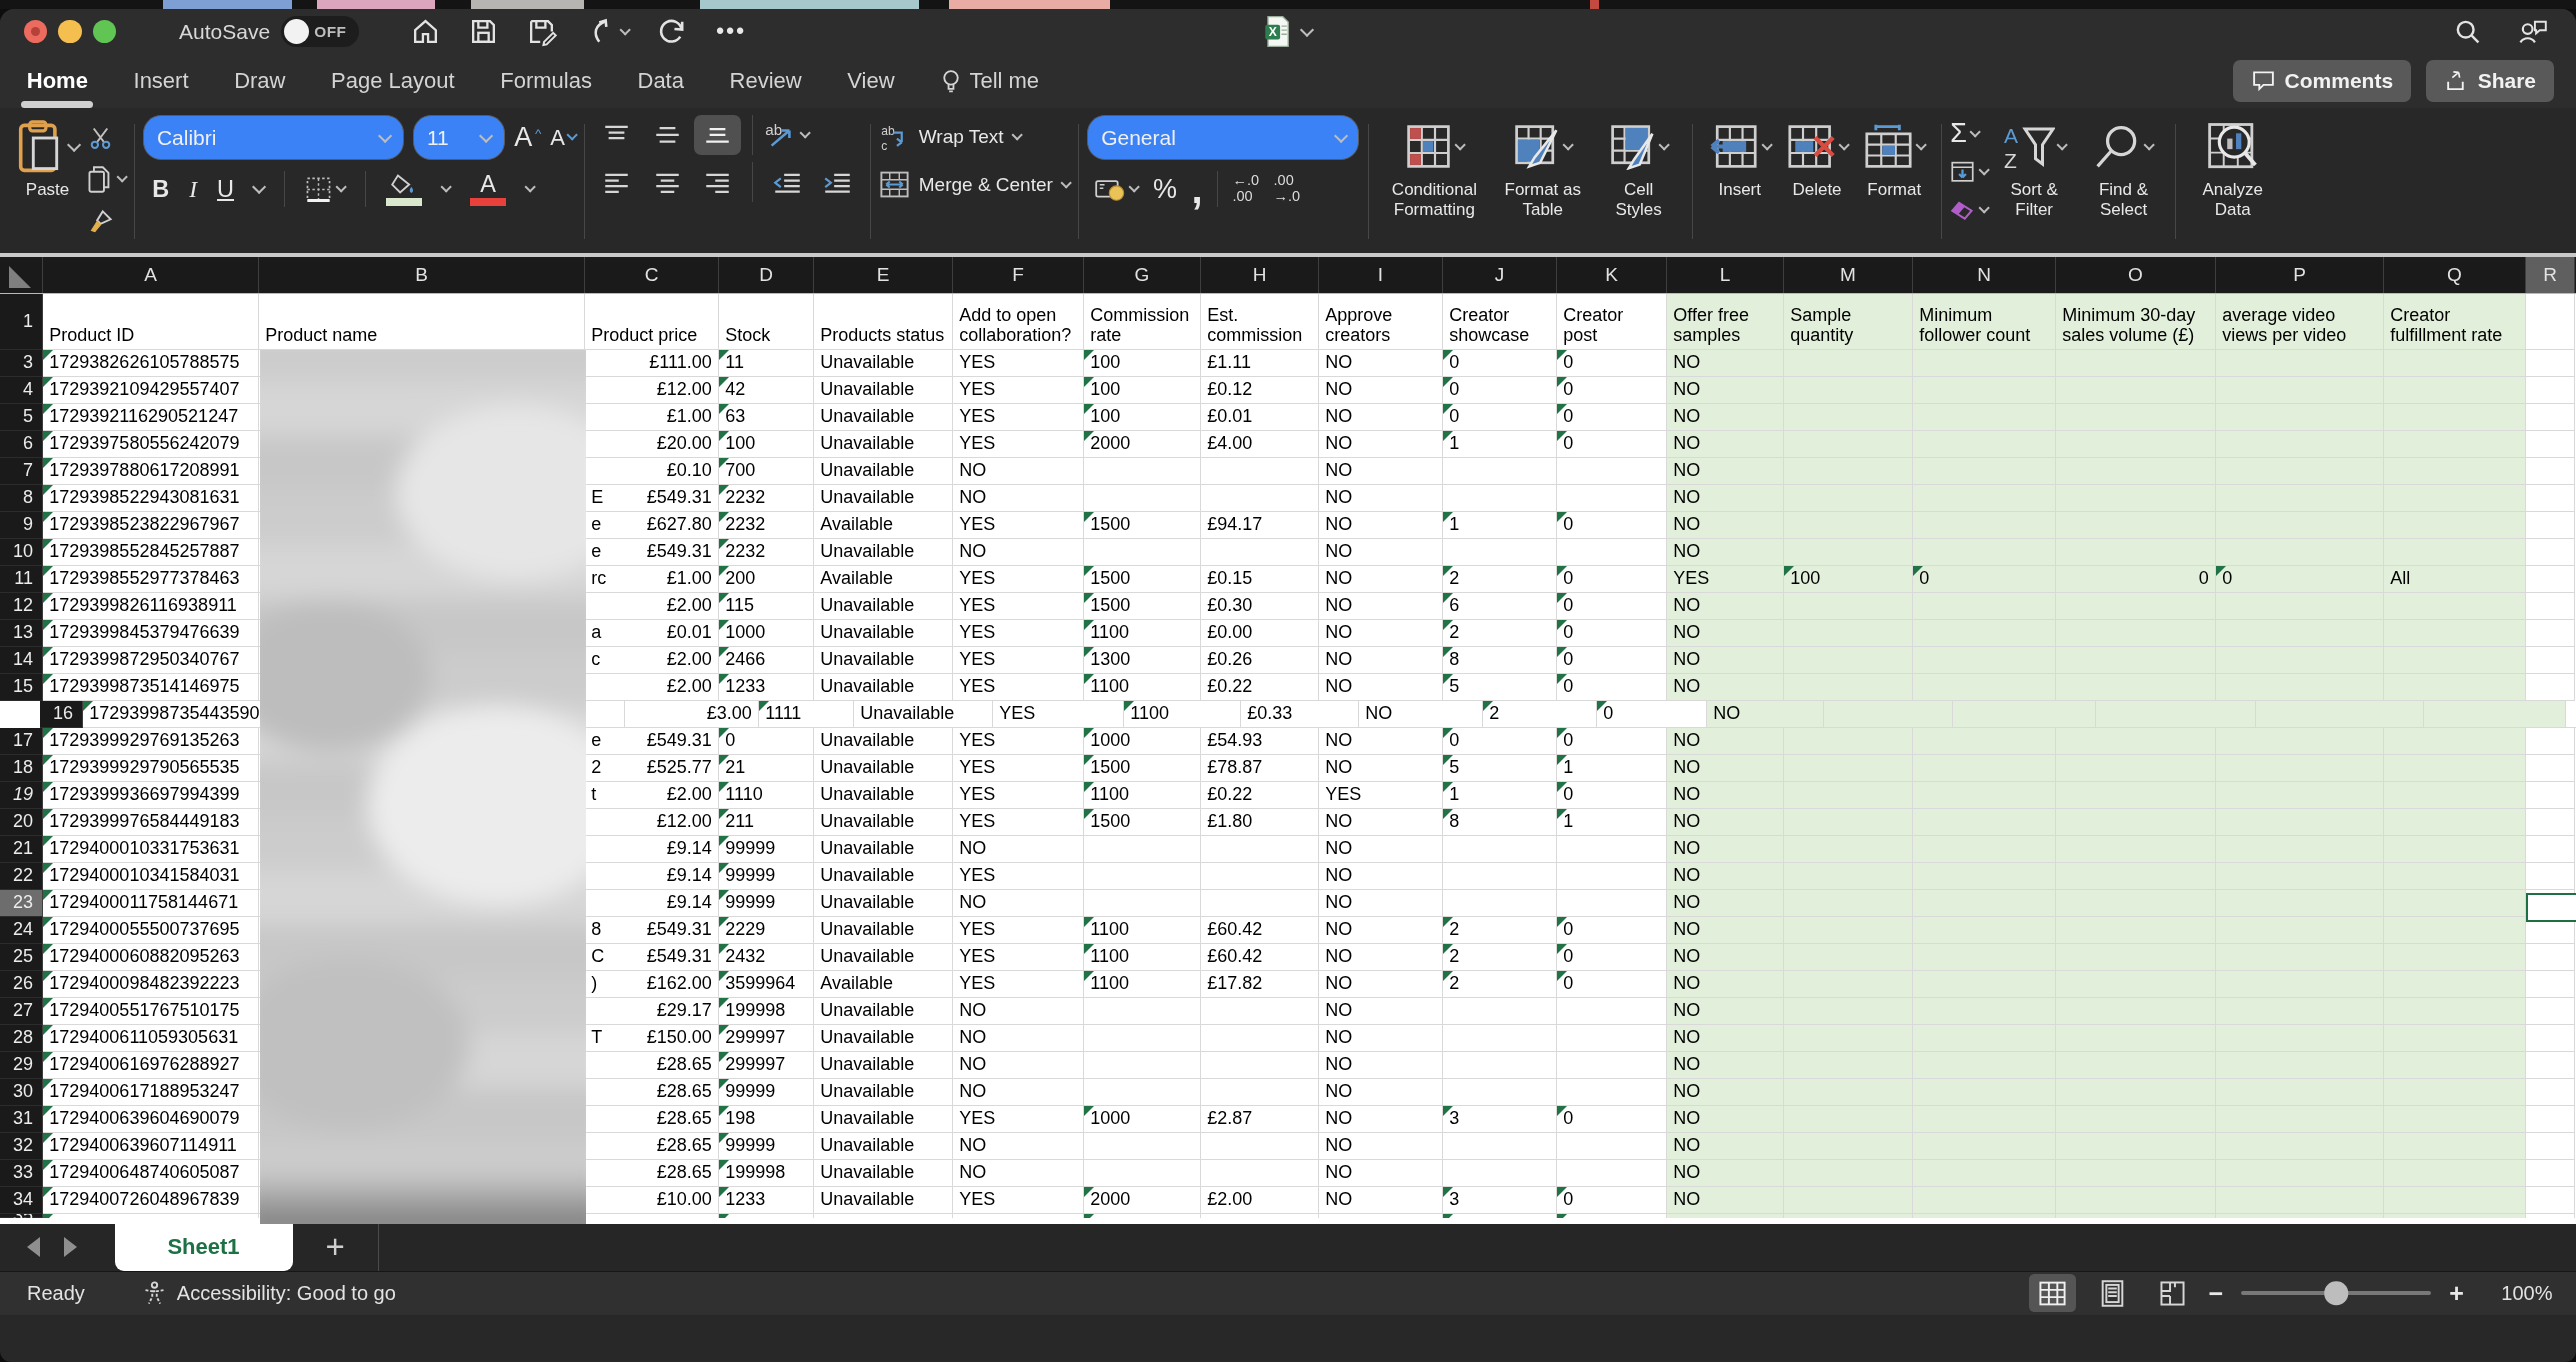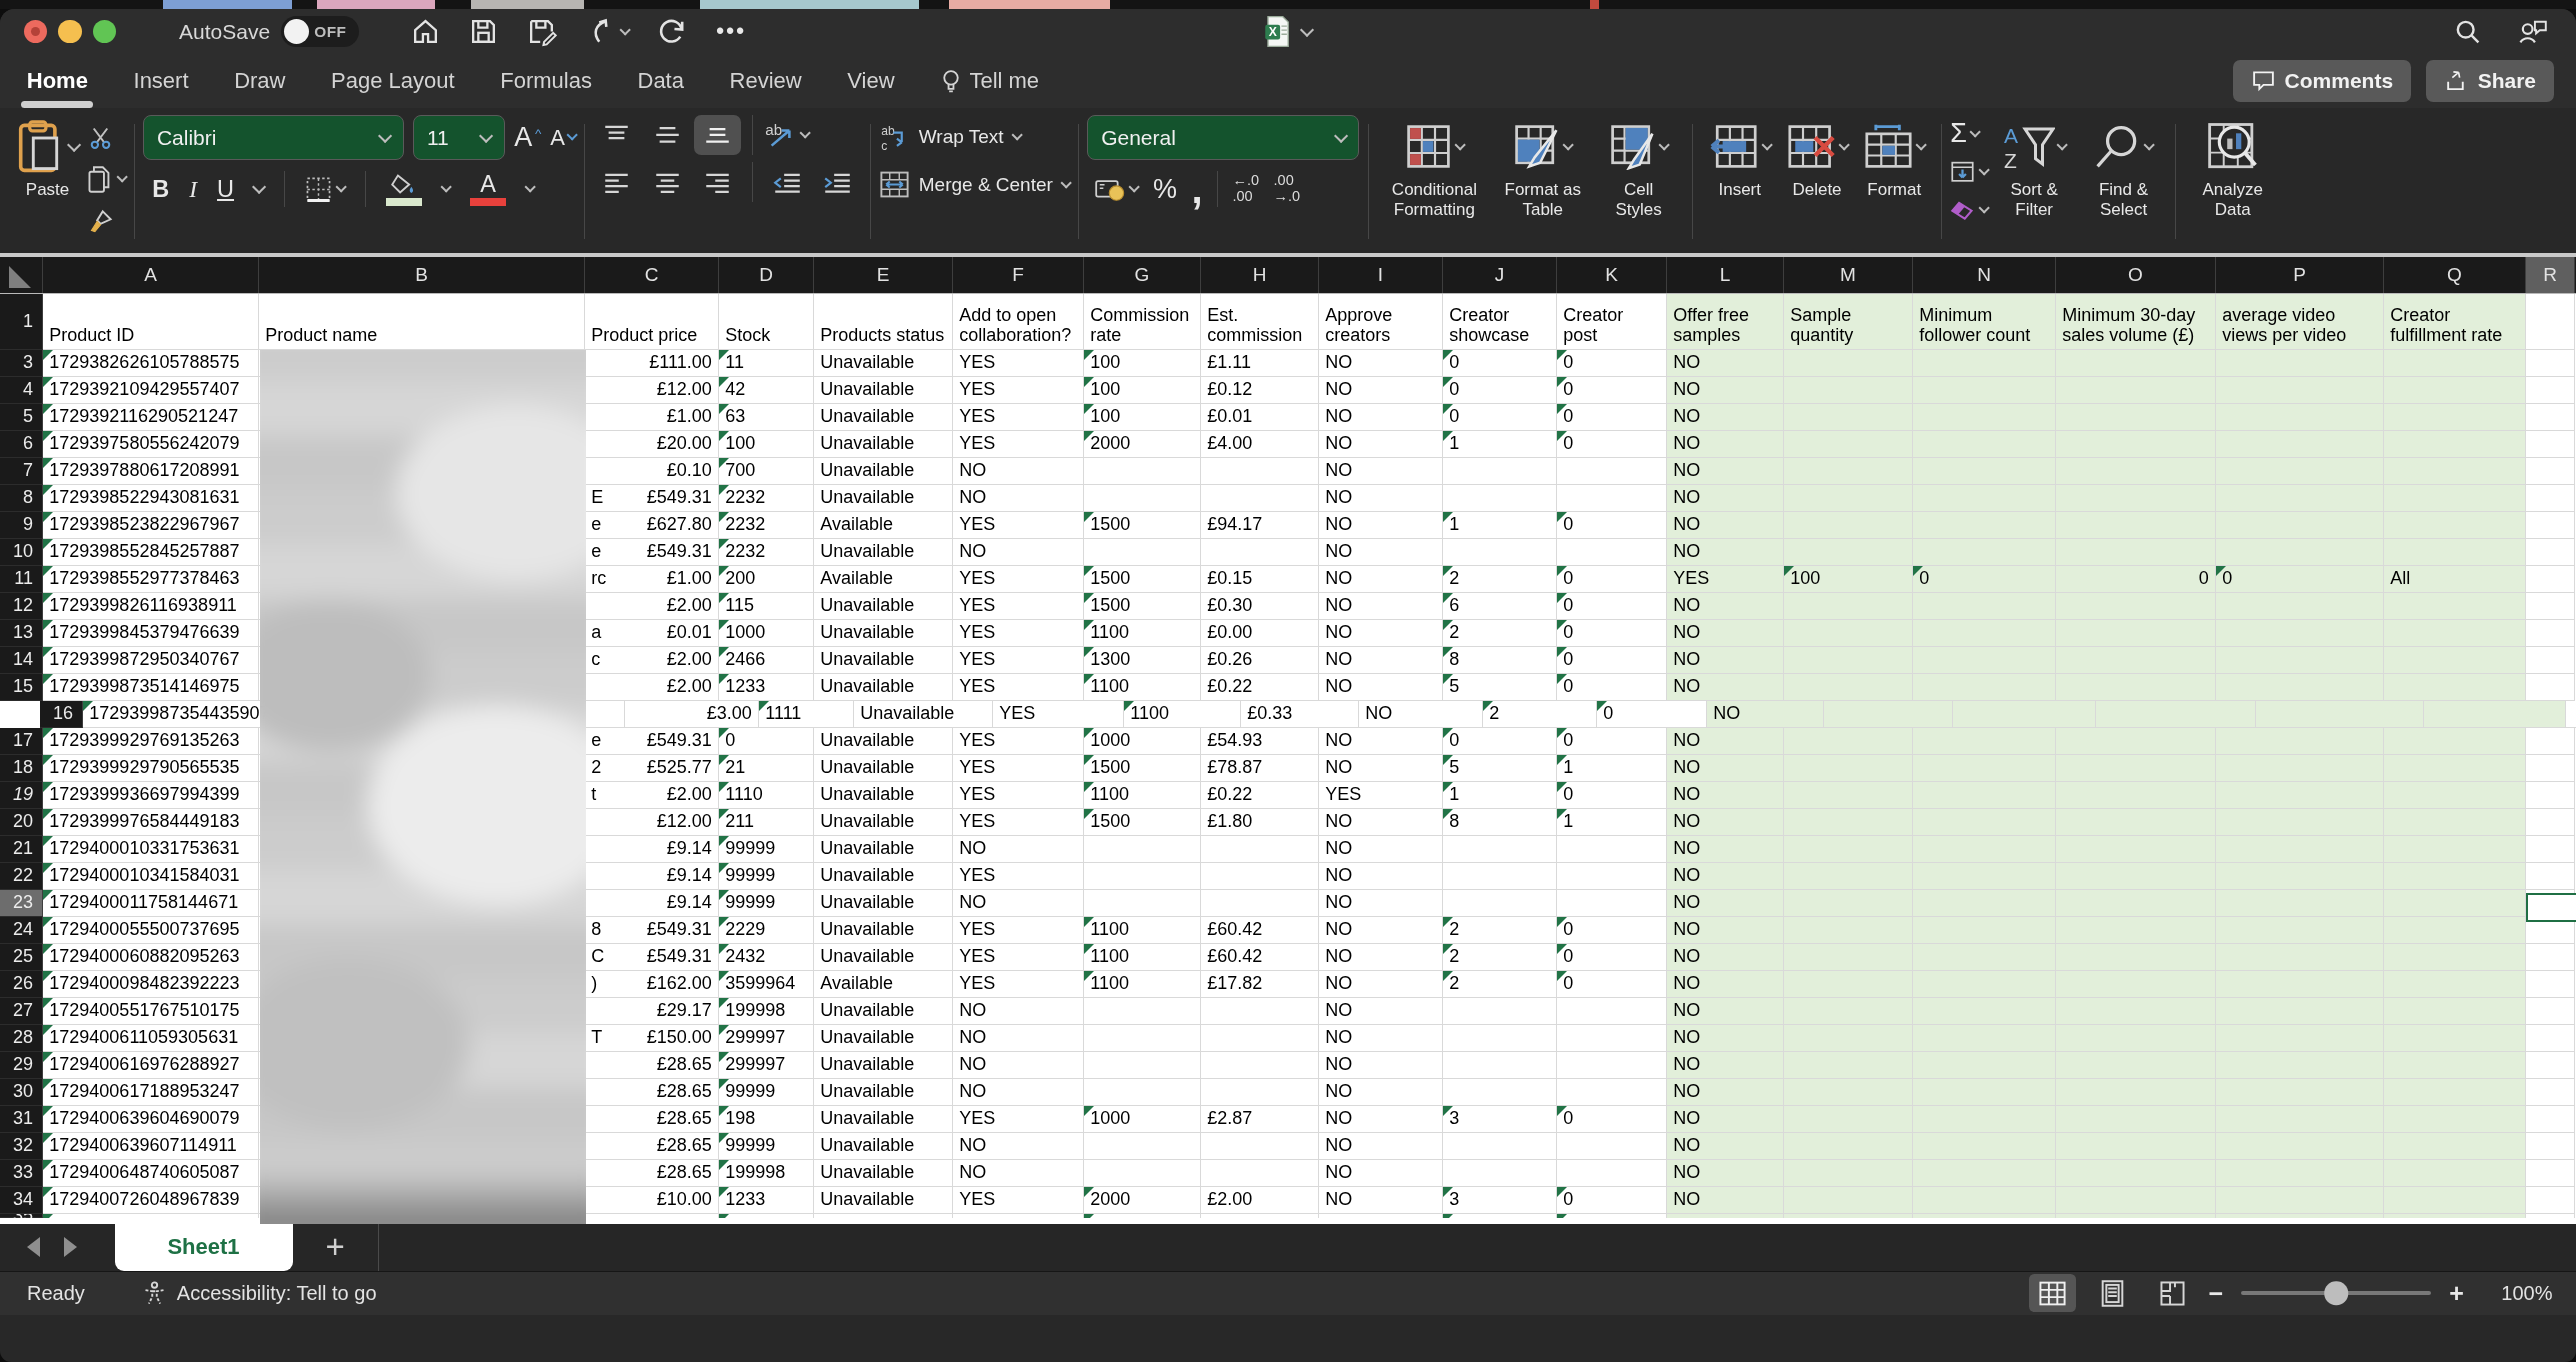--- a/index.html
+++ b/index.html
@@ -35,21 +35,21 @@
   .tab-actions{margin-left:auto;display:flex;gap:14.5px;margin-right:22px;}
   .pill-btn{background:#595959;border-radius:7.2px;height:42px;display:flex;align-items:center;gap:9px;padding:0 18px;color:#f2f2f2;font-size:21px;font-weight:600;}
   
   .ribbon{height:145px;background:#282828;display:flex;align-items:stretch;padding:7.2px 5.4px 5.4px 9px;box-sizing:border-box;flex:none;overflow:hidden;}
   .vsep{width:0.9px;background:#474747;margin:9px 8.2px;flex:none;}
   .rgroup{display:flex;flex:none;align-items:flex-start;}
   .bigbtn{display:flex;flex-direction:column;align-items:center;justify-content:flex-start;color:#e8e8e8;font-size:17px;line-height:1.15;text-align:center;gap:5.4px;padding:3.6px 7.2px;}
   .bigbtn .ic{height:56px;display:flex;align-items:center;gap:3.6px;}
   .stack2{display:flex;flex-direction:column;gap:9px;justify-content:center;}
   .mini{display:flex;align-items:center;gap:4.5px;height:33px;}
-  .select{background:#14532d;border:0.9px solid #5a5a5a;border-radius:8px;height:45px;display:flex;align-items:center;color:#f0f0f0;font-size:21px;padding:0 12.7px;box-sizing:border-box;}
+  .select{background:#3b82f6;border:0.9px solid #5a5a5a;border-radius:18px;height:45px;display:flex;align-items:center;color:#f0f0f0;font-size:21px;padding:0 12.7px;box-sizing:border-box;}
   .select .chev{margin-left:auto;}
   .rowline{display:flex;align-items:center;gap:9px;}
   .fmtbtn{color:#e8e8e8;font-size:23.5px;display:flex;align-items:flex-end;gap:2.7px;}
   .swatchbtn{display:flex;flex-direction:column;align-items:center;gap:1.8px;}
   .swatch{width:36px;height:8.2px;}
   .alignbtn{width:47px;height:40px;border-radius:7.2px;display:flex;align-items:center;justify-content:center;}
   .alignbtn.active{background:#505050;}
   .glyph{color:#e8e8e8;}
   .dec{display:flex;flex-direction:column;font-size:14.5px;color:#dcdcdc;line-height:1.1;align-items:flex-start;}
   
@@ -1382,21 +1382,21 @@
       <span class="sheet-div"></span>
     </div>
 
     <div class="statusbar">
       <span class="sb-ready">Ready</span>
       <span class="sb-acc">
         <svg width="27" height="27" viewBox="0 0 24 24" fill="none" stroke="#d6d6d6" stroke-width="1.7">
             <circle cx="12" cy="4.5" r="2.4"></circle>
             <path d="M4 9 L10 10 L10 15 L7 21 M20 9 L14 10 L14 15 L17 21 M10 10 H14" stroke-dasharray="2.6 1.6"></path>
           </svg>
-        <span>Accessibility: Tell to go</span>
+        <span>Accessibility: Good to go</span>
       </span>
       <span class="sb-right">
         <span class="viewbtn active">
           <svg width="29" height="27" viewBox="0 0 24 22" fill="none" stroke="#f0f0f0" stroke-width="1.6">
               <rect x="2" y="2" width="20" height="18"></rect>
               <path d="M2 8 H22 M2 14 H22 M9 2 V20 M16 2 V20"></path>
             </svg>
         </span>
         <span class="viewbtn">
           <svg width="27" height="27" viewBox="0 0 22 22" fill="none" stroke="#d6d6d6" stroke-width="1.6">

